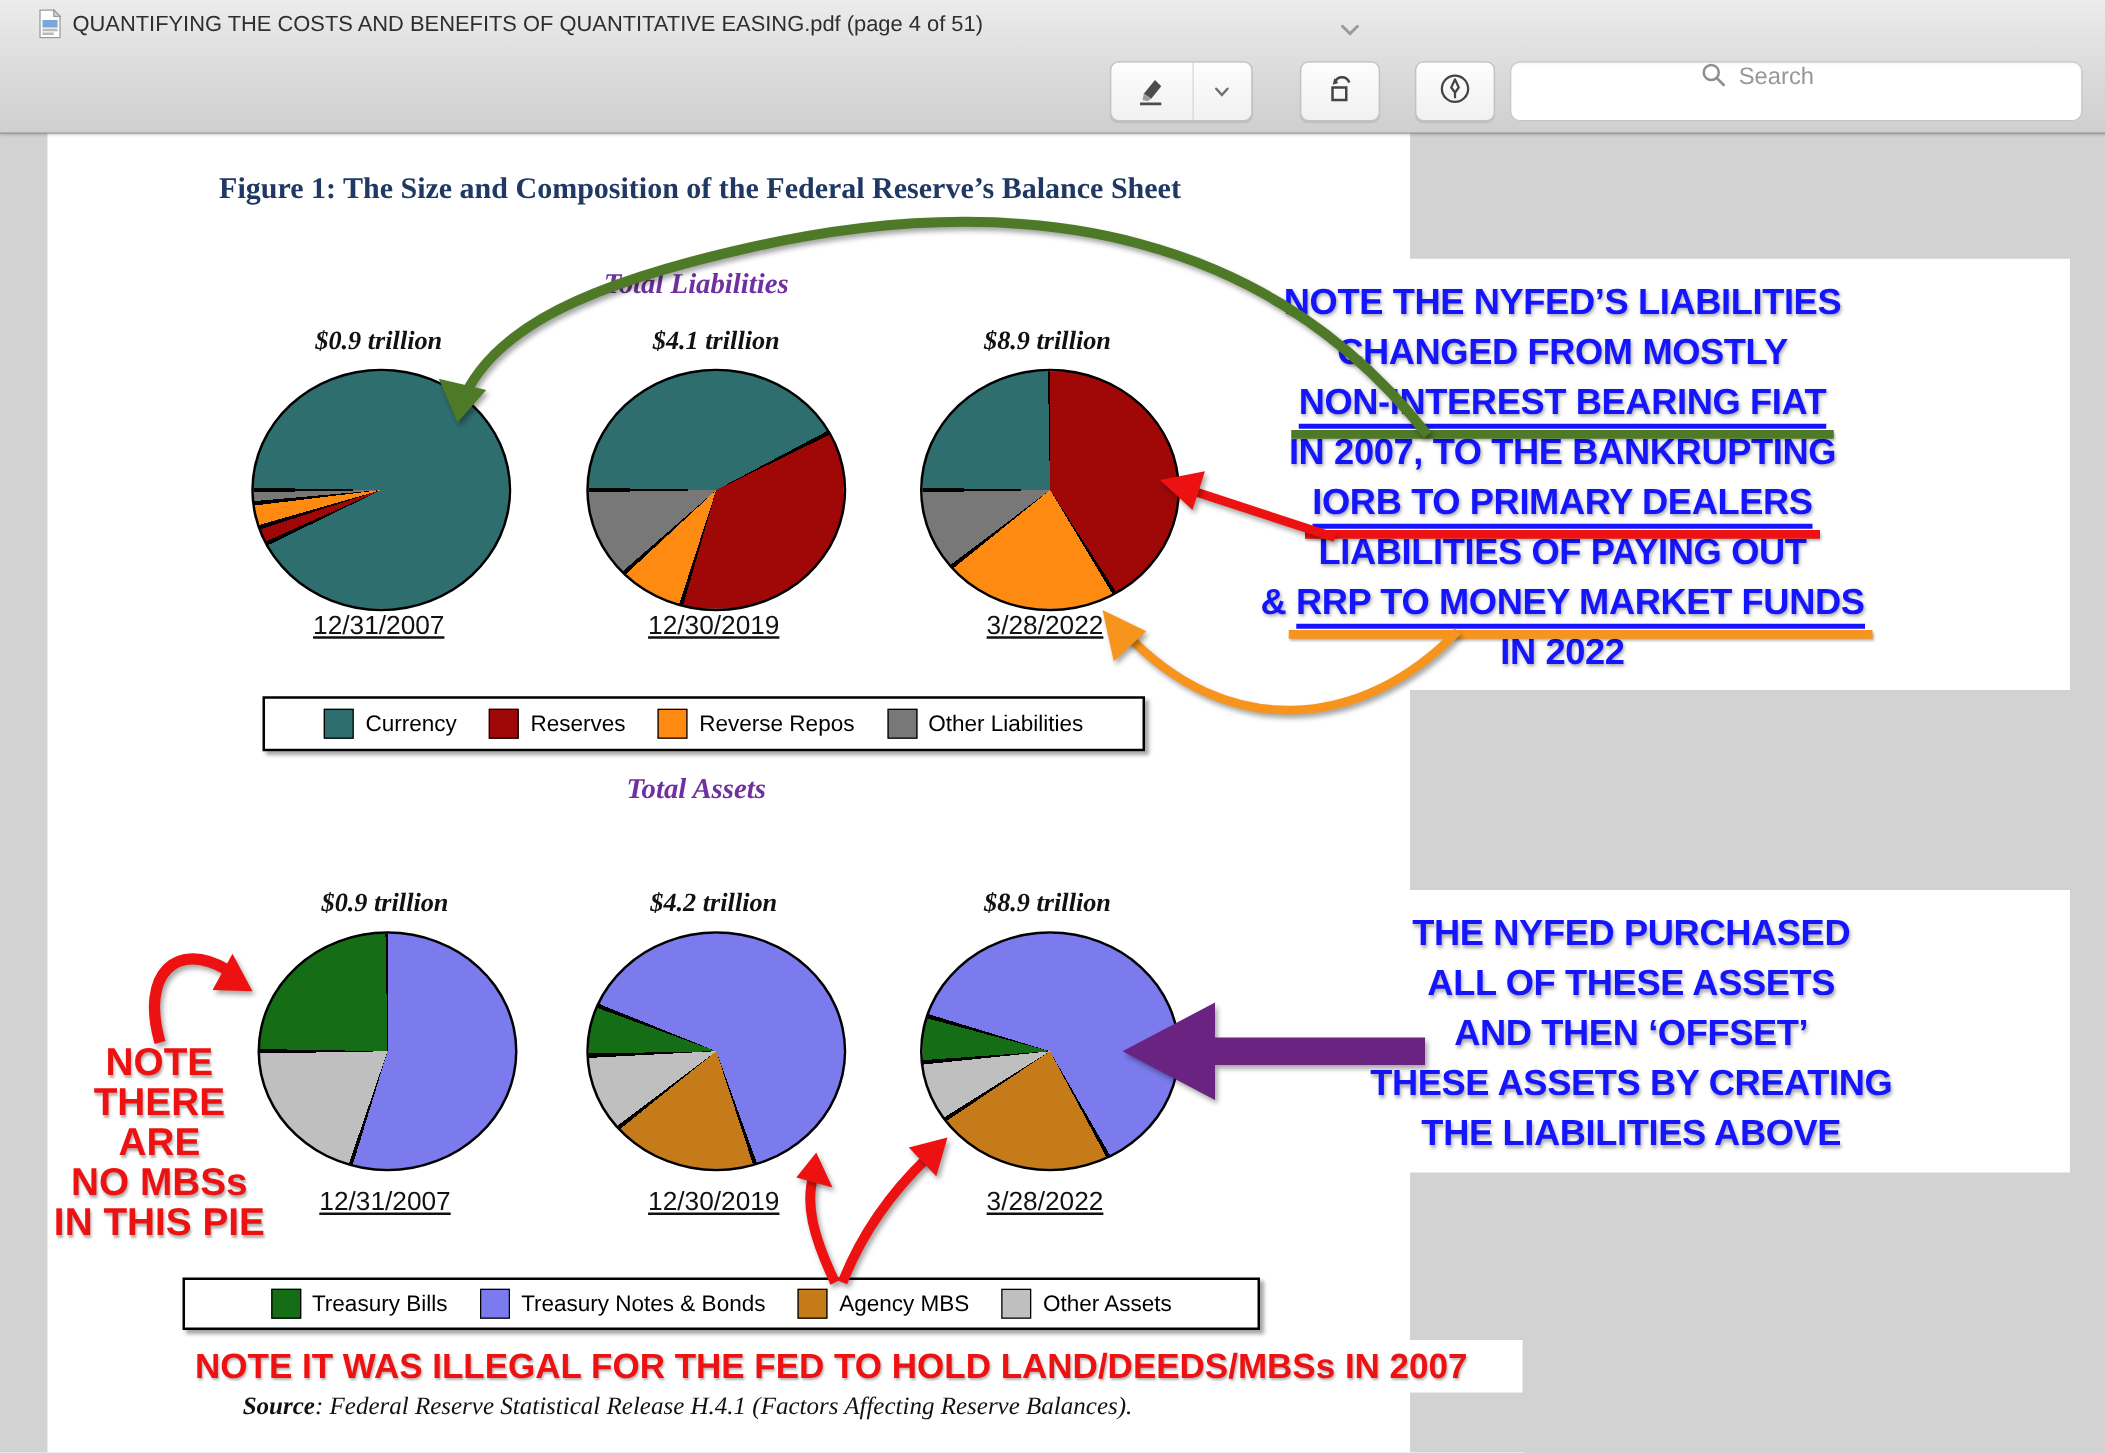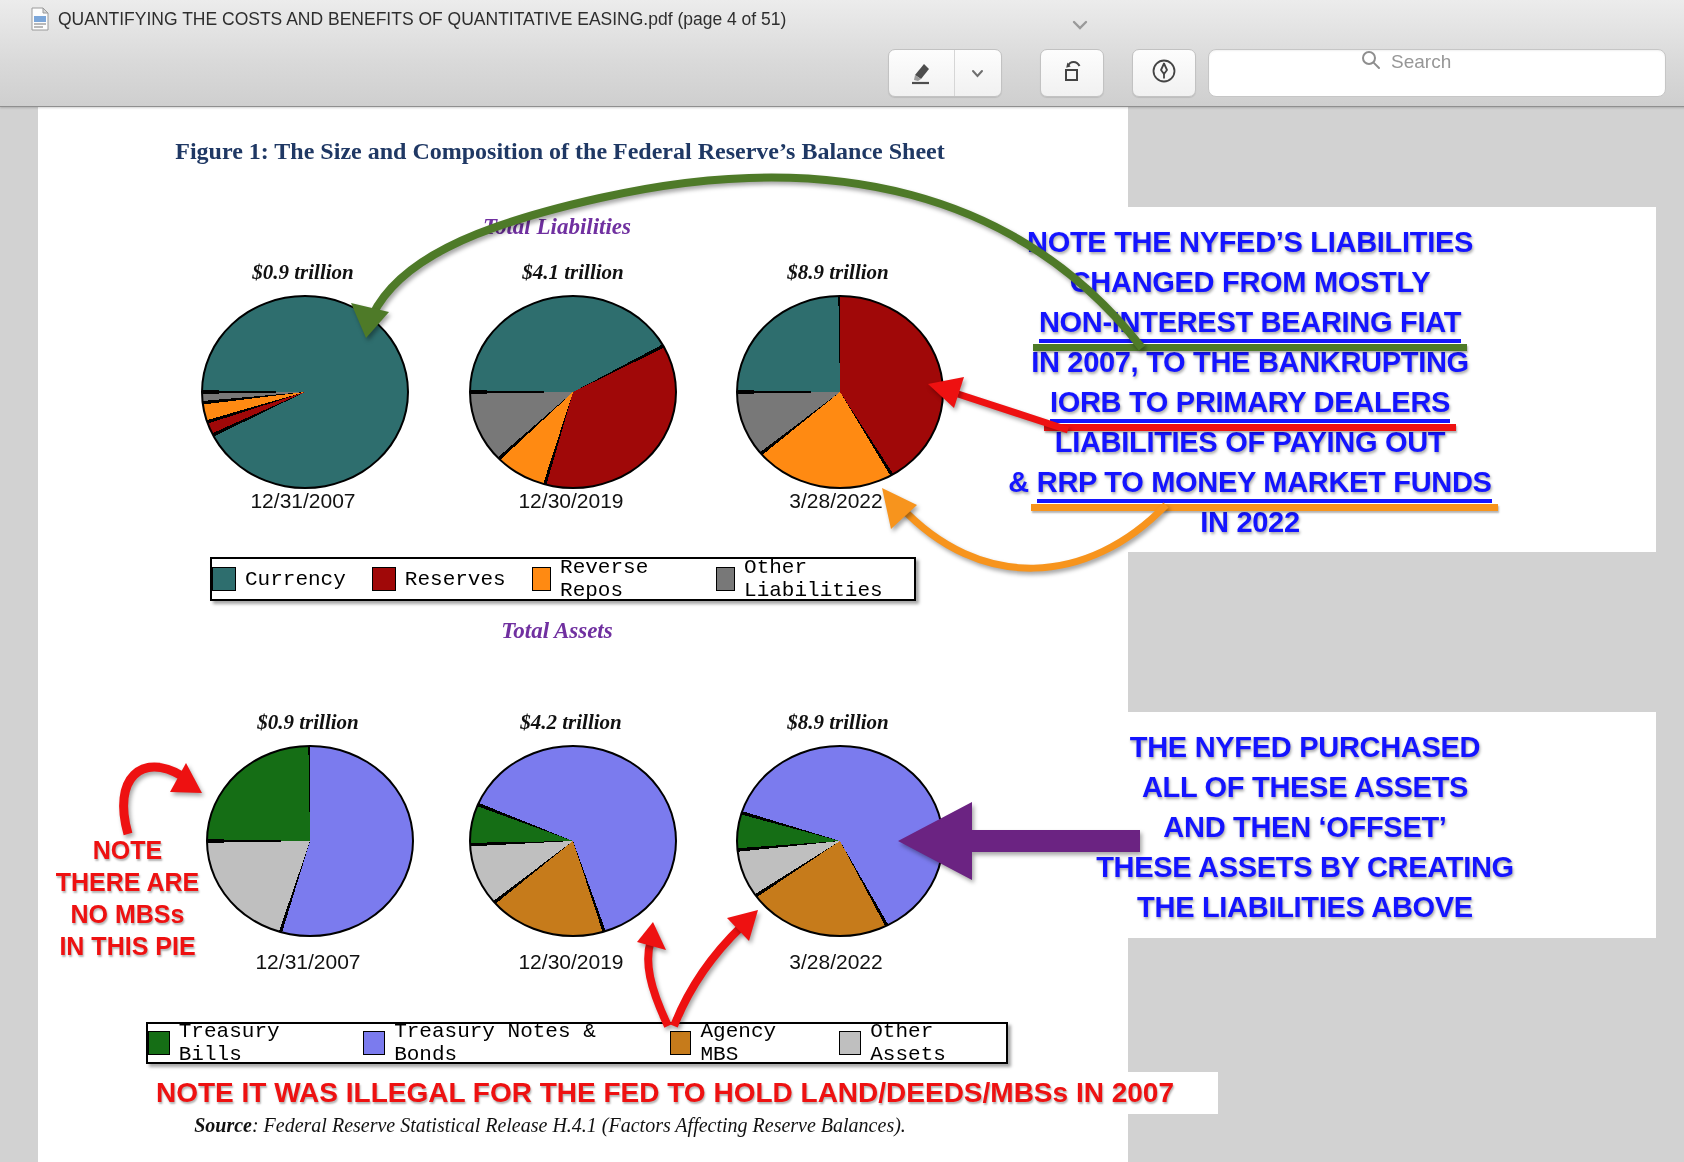--- a/index.html
+++ b/index.html
@@ -56,33 +56,33 @@
   
   .serif{font-family:"Liberation Serif","DejaVu Serif",serif;}
   #figure-title{left:150px;top:138px;width:820px;text-align:center;
     font-size:24px;font-weight:bold;color:var(--c-title_navy);z-index:3;}
   .section-title{width:800px;left:157px;text-align:center;font-size:23px;
     font-weight:bold;font-style:italic;color:var(--c-heading_purple);z-index:3;}
   #liab-title{top:214px;}
   #asset-title{top:618px;}
   .pie-total{width:220px;text-align:center;font-size:21px;font-weight:bold;
     font-style:italic;color:#111;z-index:3;}
-  .pie-date{width:220px;text-align:center;font-size:21px;color:#111;z-index:3;}
+  .pie-date{width:220px;text-align:center;font-size:21px;color:#111;z-index:3;text-decoration:underline;}
   .pie{border-radius:50%;border:2px solid #000;z-index:3;}
 
   .legend-box{
     background:#fff;border:2px solid #000;z-index:4;
     box-shadow:3px 3px 3px rgba(0,0,0,.35);
     display:flex;align-items:center;justify-content:center;gap:26px;
   }
   #legend-liab{left:210px;top:557px;width:702px;height:40px;}
   #legend-assets{left:146px;top:1022px;width:858px;height:38px;}
   .legend-item{display:flex;align-items:center;gap:9px;}
   .swatch{width:22px;height:22px;border:1.5px solid #000;}
-  .legend-label{font-family:Liberation Mono, monospace;font-size:21px;color:#000;}
+  .legend-label{font-family:Liberation Sans, sans-serif;font-size:18px;color:#000;}
 
   #source-line{left:140px;top:1114px;width:820px;text-align:center;font-size:20px;
     font-style:italic;color:#111;z-index:3;}
   #source-line b{font-weight:bold;}
 
   
   .note-blue{
     color:var(--c-text_blue);font-weight:bold;text-align:center;
     font-size:29px;line-height:40px;letter-spacing:-.3px;
     text-shadow:1px 2px 3px rgba(0,0,0,.35);z-index:5;white-space:nowrap;
@@ -93,21 +93,21 @@
   .u::after{content:"";position:absolute;left:-6px;right:-6px;bottom:-12px;height:7px;
     background:var(--bar);box-shadow:1px 2px 2px rgba(0,0,0,.3);}
   .u.green{--bar:var(--c-arrow_green);}
   .u.red{--bar:var(--c-arrow_red);}
   .u.orange{--bar:var(--c-arrow_orange);}
 
   .note-red{
     color:var(--c-text_red);font-weight:bold;text-align:center;
     text-shadow:1px 2px 2px rgba(0,0,0,.3);z-index:5;
   }
-  #note-no-mbs{left:40px;top:834px;width:175px;font-size:25px;line-height:32px;}
+  #note-no-mbs{left:40px;top:834px;width:175px;font-size:31px;line-height:32px;}
   #note-illegal{left:118px;top:1077px;width:1094px;font-size:28px;white-space:nowrap;}
 
   #arrows{left:0;top:0;width:1684px;height:1162px;z-index:10;pointer-events:none;}
   #arrows path,#arrows polygon{filter:drop-shadow(2px 3px 2px rgba(0,0,0,.35));}
 </style>
 </head>
 <body>
 
 <div class="abs" id="titlebar">
   <div class="abs" id="proxy-icon">

